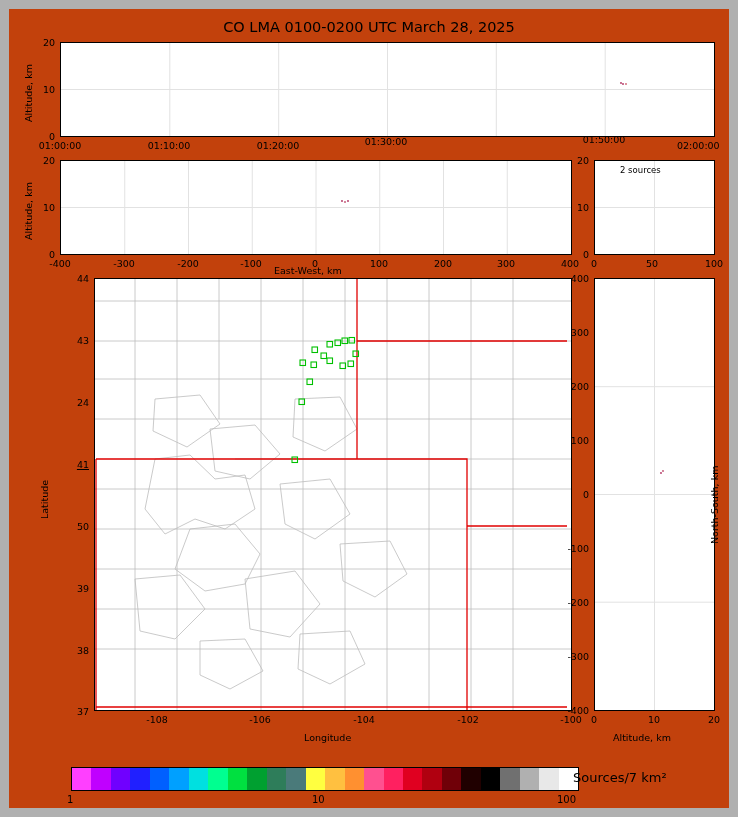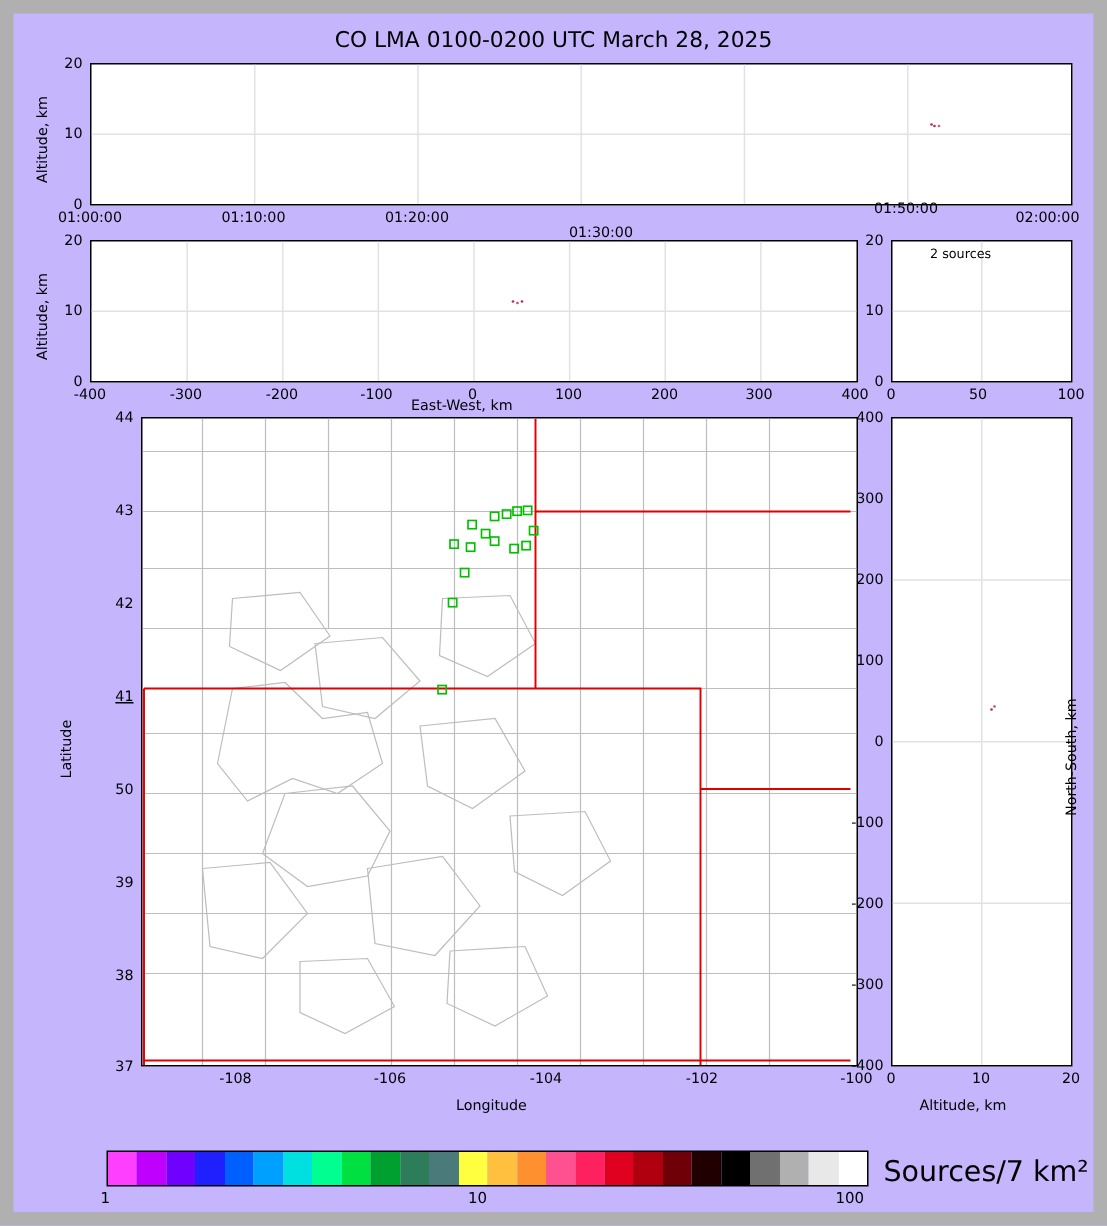--- a/index.html
+++ b/index.html
@@ -4,21 +4,21 @@
 <style>
   html,body{margin:0;padding:0;}
   body{
     width:738px;height:817px;
     background:#b0b0b0;
     font-family:"DejaVu Sans","Liberation Sans",sans-serif;
     overflow:hidden;
   }
   #page{
     position:absolute;left:9px;top:9px;width:720px;height:799px;
-    background:#c4b5fd;
+    background:#c2410c;
   }
   .panel{position:absolute;background:#ffffff;border:1px solid #000;box-sizing:border-box;}
   .title{
     position:absolute;left:0;top:10px;width:720px;text-align:center;
     font-size:14.5px;color:#000;
   }
   .axlabel{position:absolute;font-size:9.5px;color:#000;white-space:nowrap;}
   .ytick{position:absolute;font-size:9.5px;color:#000;text-align:right;white-space:nowrap;}
   .xtick{position:absolute;font-size:9.5px;color:#000;text-align:center;white-space:nowrap;}
   .rot{transform:rotate(-90deg);transform-origin:left top;}
@@ -29,21 +29,21 @@
   #p-hist   {left:585px;top:151px; width:121px; height:95px;}
   #p-map    {left:85px; top:269px; width:478px; height:433px;}
   #p-ns     {left:585px;top:269px; width:121px; height:433px;}
 
   .smalltxt{position:absolute;font-size:8.5px;color:#000;}
 
   
   #cbar{position:absolute;left:62px;top:758px;width:508px;height:24px;border:1px solid #000;box-sizing:border-box;display:flex;}
   #cbar div{height:100%;flex:1 1 auto;}
   .cbtick{position:absolute;font-size:10px;color:#000;}
-  #cbtitle{position:absolute;left:580px;top:761px;font-size:19px;color:#000;}
+  #cbtitle{position:absolute;left:564px;top:761px;font-size:13px;color:#000;}
 
   svg{display:block;}
   .sq{fill:none;stroke:#00c000;stroke-width:1.1px;}
 </style>
 </head>
 <body>
 
 <div id="page">
 
   <div class="title">CO LMA 0100-0200 UTC March 28, 2025</div>
@@ -62,21 +62,21 @@
     </svg>
   </div>
   <div class="ytick" style="left:12px;top:28px;width:34px;">20</div>
   <div class="ytick" style="left:12px;top:75px;width:34px;">10</div>
   <div class="ytick" style="left:12px;top:122px;width:34px;">0</div>
   <div class="axlabel rot" style="left:14px;top:113px;">Altitude, km</div>
 
   <div class="xtick" style="left:15px;top:131px;width:72px;">01:00:00</div>
   <div class="xtick" style="left:124px;top:131px;width:72px;">01:10:00</div>
   <div class="xtick" style="left:233px;top:131px;width:72px;">01:20:00</div>
-  <div class="xtick" style="left:341px;top:141px;width:72px;text-align:right;">01:30:00</div>
+  <div class="xtick" style="left:341px;top:127px;width:72px;">01:30:00</div>
   <div class="xtick" style="left:450px;top:131px;width:72px;margin-top:25px;">01:40:00</div>
   <div class="xtick" style="left:559px;top:125px;width:72px;">01:50:00</div>
   <div class="xtick" style="left:668px;top:131px;width:72px;text-align:left;">02:00:00</div>
 
   <div class="panel" id="p-ew">
     <svg width="510" height="93" viewBox="0 0 510 93">
       <line x1="0" y1="46.5" x2="510" y2="46.5" stroke="#e2e2e2" stroke-width="1"></line>
       <line x1="63.75" y1="0" x2="63.75" y2="93" stroke="#e2e2e2" stroke-width="1"></line>
       <line x1="127.5" y1="0" x2="127.5" y2="93" stroke="#e2e2e2" stroke-width="1"></line>
       <line x1="191.25" y1="0" x2="191.25" y2="93" stroke="#e2e2e2" stroke-width="1"></line>
@@ -182,21 +182,21 @@
         <rect class="sq" x="253" y="82" width="5.5" height="5.5"></rect>
         <rect class="sq" x="258" y="72" width="5.5" height="5.5"></rect>
         <rect class="sq" x="212" y="100" width="5.5" height="5.5"></rect>
         <rect class="sq" x="204" y="120" width="5.5" height="5.5"></rect>
         <rect class="sq" x="197" y="178" width="5.5" height="5.5"></rect>
       </g>
     </svg>
   </div>
   <div class="ytick" style="left:46px;top:264px;width:34px;">44</div>
   <div class="ytick" style="left:46px;top:326px;width:34px;">43</div>
-  <div class="ytick" style="left:46px;top:388px;width:34px;">42</div>
+  <div class="ytick" style="left:46px;top:388px;width:34px;">24</div>
   <div class="ytick" style="left:46px;top:450px;width:34px;text-decoration:underline;">41</div>
   <div class="ytick" style="left:46px;top:512px;width:34px;">50</div>
   <div class="ytick" style="left:46px;top:574px;width:34px;">39</div>
   <div class="ytick" style="left:46px;top:636px;width:34px;">38</div>
   <div class="ytick" style="left:46px;top:697px;width:34px;">37</div>
   <div class="axlabel rot" style="left:30px;top:510px;">Latitude</div>
 
   <div class="xtick" style="left:112px;top:705px;width:72px;">-108</div>
   <div class="xtick" style="left:215px;top:705px;width:72px;">-106</div>
   <div class="xtick" style="left:319px;top:705px;width:72px;">-104</div>

